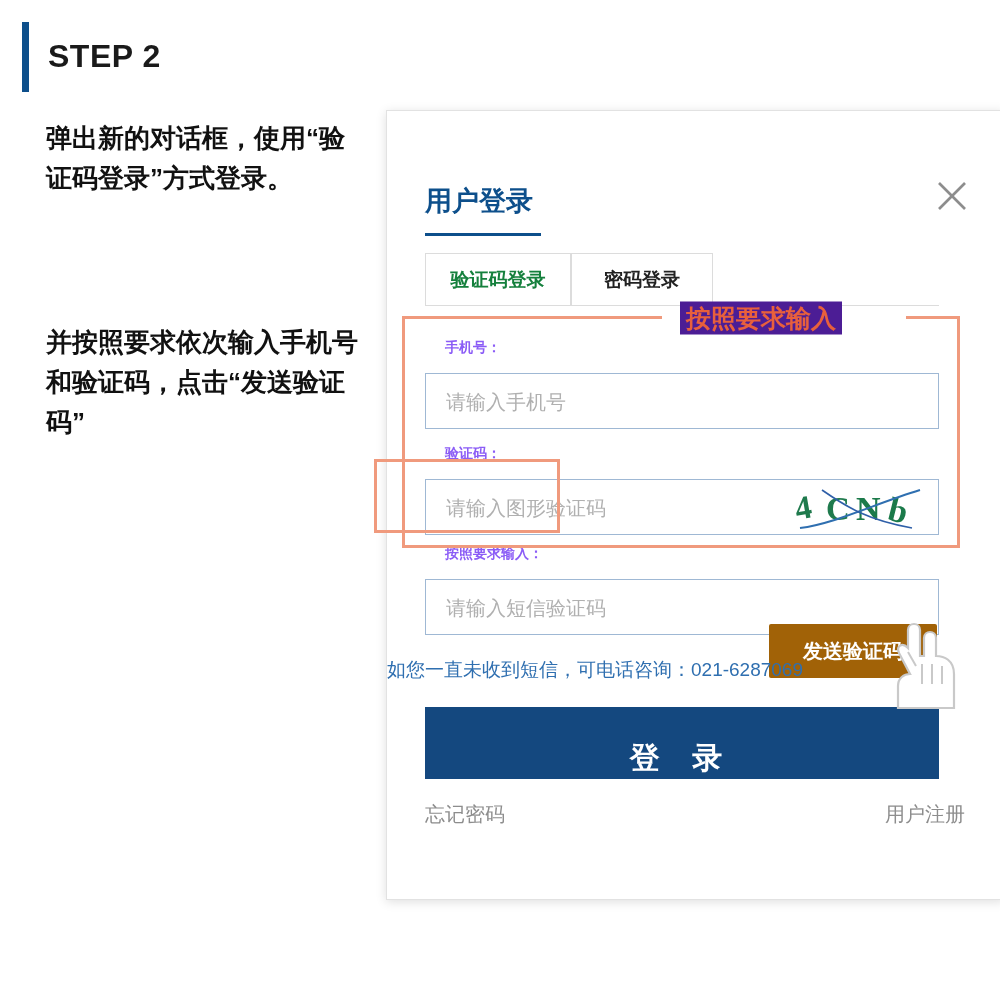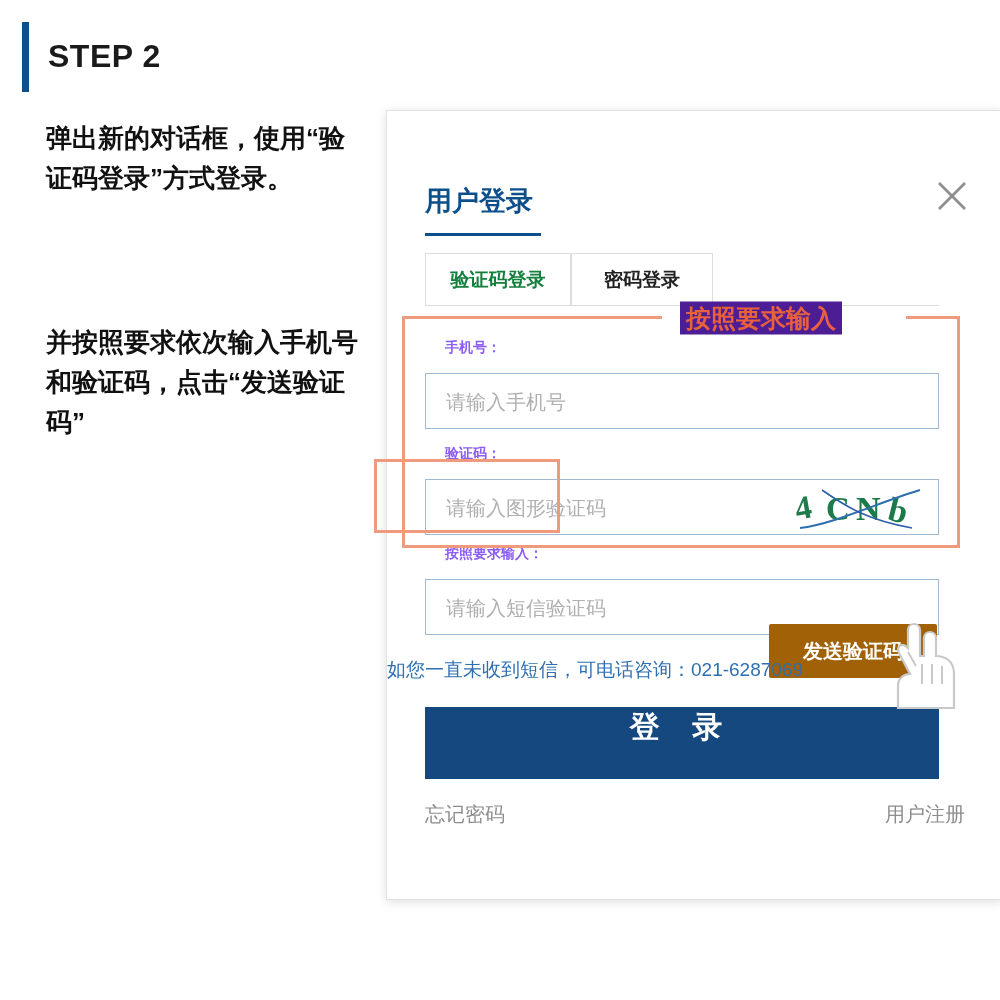--- a/index.html
+++ b/index.html
@@ -218,21 +218,21 @@
     left: 38px;
     top: 596px;
     width: 514px;
     height: 72px;
     background: #14487f;
     color: #ffffff;
     font-size: 30px;
     font-weight: bold;
     letter-spacing: 12px;
     display: flex;
-    align-items: flex-start;
+    align-items: flex-end;
     justify-content: center;
     cursor: pointer;
   }
 
   #forgot-password {
     position: absolute;
     left: 38px;
     top: 690px;
     font-size: 20px;
     color: #8d8d8d;

